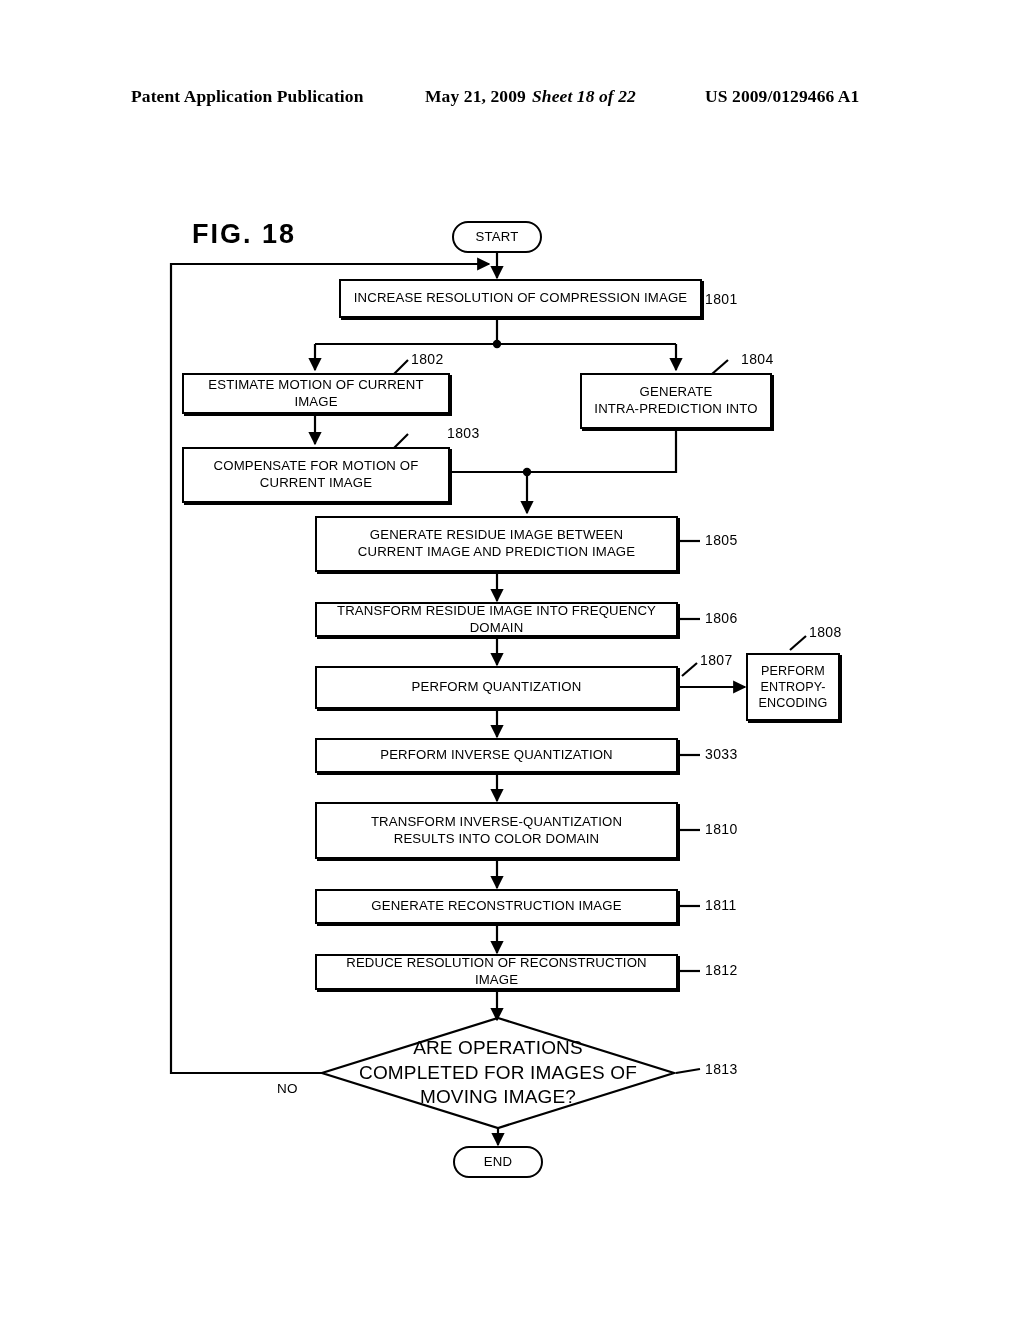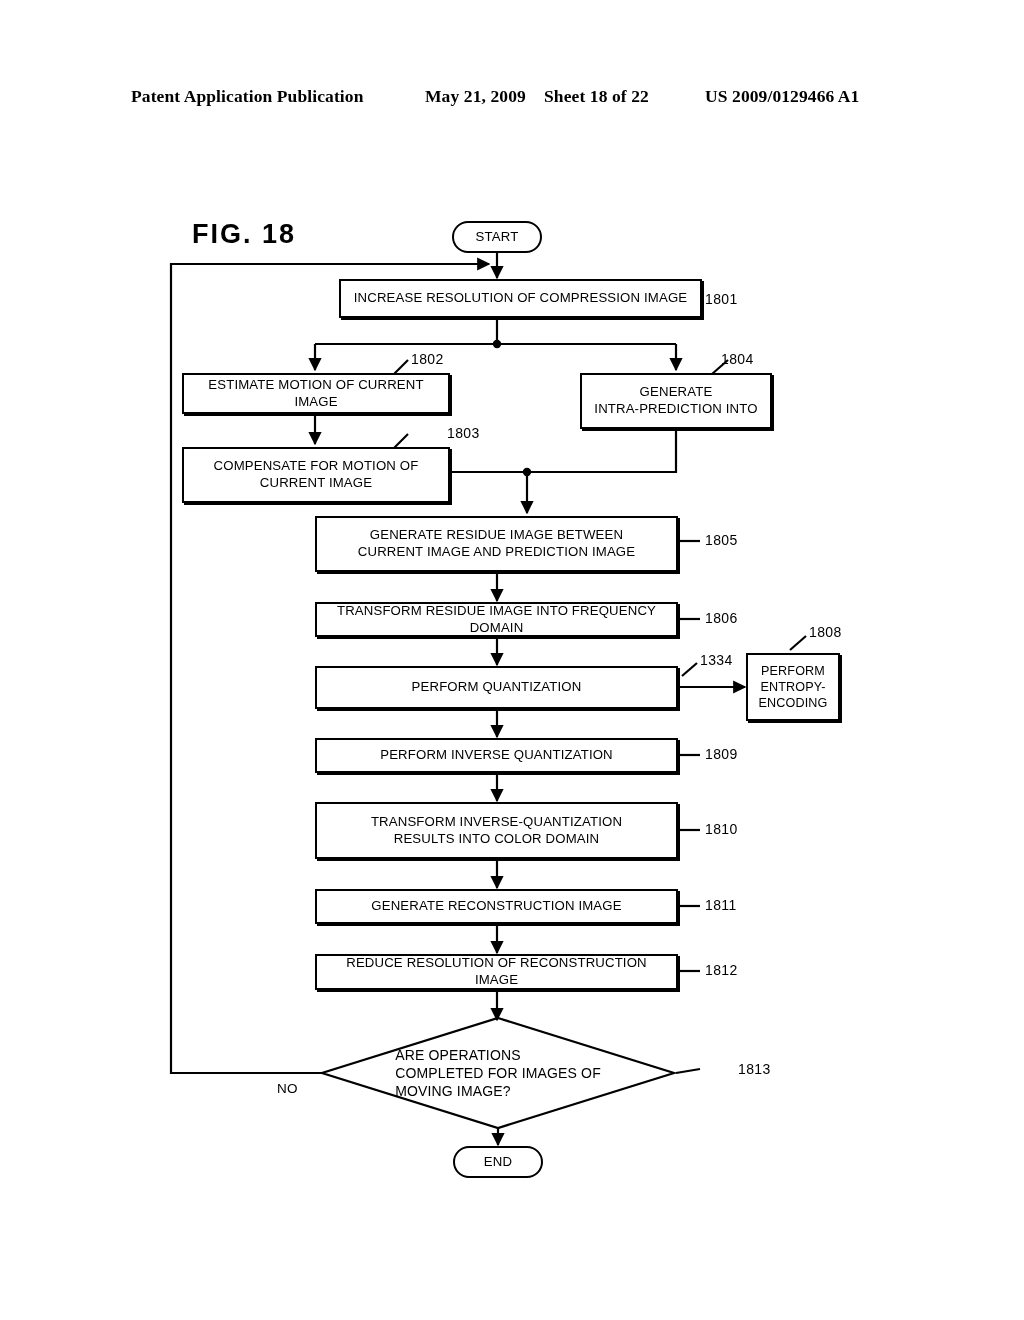--- a/index.html
+++ b/index.html
@@ -24,21 +24,21 @@
     width: 1024px;
     text-align: left;
     font-family: "Liberation Serif", serif;
     font-weight: bold;
     font-size: 17.5px;
     letter-spacing: 0.1px;
     white-space: nowrap;
   }
   #patent-header .hdr-pub   { position: absolute; left: 131px; top: 0; }
   #patent-header .hdr-date  { position: absolute; left: 425px; top: 0; }
-  #patent-header .hdr-sheet { position: absolute; left: 544px; top: 0; }
+  #patent-header .hdr-sheet { position: absolute; left: 532px; top: 0; font-style: italic; }
   #patent-header .hdr-num   { position: absolute; left: 705px; top: 0; text-align: center; }
 
   
   #fig-label {
     position: absolute;
     left: 192px;
     top: 219px;
     font-family: Liberation Sans, sans-serif;
     font-weight: bold;
     font-size: 27px;
@@ -90,22 +90,22 @@
     width: 352px;
     height: 110px;
   }
   #decision-wrap .diamond-text {
     position: absolute;
     left: 0; top: 0;
     width: 352px; height: 110px;
     display: flex;
     align-items: center;
     justify-content: center;
-    text-align: left;
-    font-size: 14px;
+    text-align: center;
+    font-size: 19px;
     line-height: 1.3;
     letter-spacing: 0.15px;
   }
 
   
   .ref {
     position: absolute;
     font-size: 14px;
     letter-spacing: 0.4px;
     white-space: nowrap;
@@ -216,49 +216,49 @@
 <div class="node shadowed" style="left:182px; top:447px; width:268px; height:56px;">
   <span class="txt" style="white-space:pre-line;">COMPENSATE FOR MOTION OF
 CURRENT IMAGE</span>
 </div>
 <div class="ref" style="left:411px; top:425px;margin-left:36px;">1803</div>
 
 <div class="node shadowed" style="left:580px; top:373px; width:192px; height:56px;">
   <span class="txt" style="white-space:pre-line;">GENERATE
 INTRA-PREDICTION INTO</span>
 </div>
-<div class="ref" style="left:721px; top:351px;text-align:right;">1804</div>
+<div class="ref" style="left:741px; top:351px;text-align:right;">1804</div>
 
 <div class="node shadowed" style="left:315px; top:516px; width:363px; height:56px;">
   <span class="txt" style="white-space:pre-line;">GENERATE RESIDUE IMAGE BETWEEN
 CURRENT IMAGE AND PREDICTION IMAGE</span>
 </div>
 <div class="ref" style="left:705px; top:532px;">1805</div>
 
 <div class="node shadowed" style="left:315px; top:602px; width:363px; height:35px;">
   <span class="txt">TRANSFORM RESIDUE IMAGE INTO FREQUENCY DOMAIN</span>
 </div>
 <div class="ref" style="left:705px; top:610px;">1806</div>
 
 <div class="node shadowed" style="left:315px; top:666px; width:363px; height:43px;">
   <span class="txt">PERFORM QUANTIZATION</span>
 </div>
-<div class="ref" style="left:700px; top:652px;">1334</div>
+<div class="ref" style="left:700px; top:652px;">1807</div>
 
 <div class="node shadowed" style="left:746px; top:653px; width:94px; height:68px; font-size:12.6px;">
   <span class="txt" style="white-space:pre-line;">PERFORM
 ENTROPY-
 ENCODING</span>
 </div>
 <div class="ref" style="left:809px; top:624px;">1808</div>
 
 <div class="node shadowed" style="left:315px; top:738px; width:363px; height:35px;">
   <span class="txt">PERFORM INVERSE QUANTIZATION</span>
 </div>
-<div class="ref" style="left:705px; top:746px;">1809</div>
+<div class="ref" style="left:705px; top:746px;">3033</div>
 
 <div class="node shadowed" style="left:315px; top:802px; width:363px; height:57px;">
   <span class="txt" style="white-space:pre-line;">TRANSFORM INVERSE-QUANTIZATION
 RESULTS INTO COLOR DOMAIN</span>
 </div>
 <div class="ref" style="left:705px; top:821px;">1810</div>
 
 <div class="node shadowed" style="left:315px; top:889px; width:363px; height:35px;">
   <span class="txt">GENERATE RECONSTRUCTION IMAGE</span>
 </div>
@@ -267,20 +267,20 @@
 <div class="node shadowed" style="left:315px; top:954px; width:363px; height:36px;">
   <span class="txt">REDUCE RESOLUTION OF RECONSTRUCTION IMAGE</span>
 </div>
 <div class="ref" style="left:705px; top:962px;">1812</div>
 
 <div id="decision-wrap">
   <div class="diamond-text" style="white-space:pre-line;">ARE OPERATIONS
 COMPLETED FOR IMAGES OF
 MOVING IMAGE?</div>
 </div>
-<div class="ref" style="left:738px; top:1061px;text-align:center;">1813</div>
+<div class="ref" style="left:705px; top:1061px;text-align:center;">1813</div>
 
 <div class="branch-label" style="left:277px; top:1043px;">NO</div>
 <div class="branch-label" style="left:510px; top:1123px;">YES</div>
 
 <div class="node terminal" style="left:453px; top:1146px; width:90px; height:31px;">
   <span class="txt">END</span>
 </div>
 
 </body></html>

